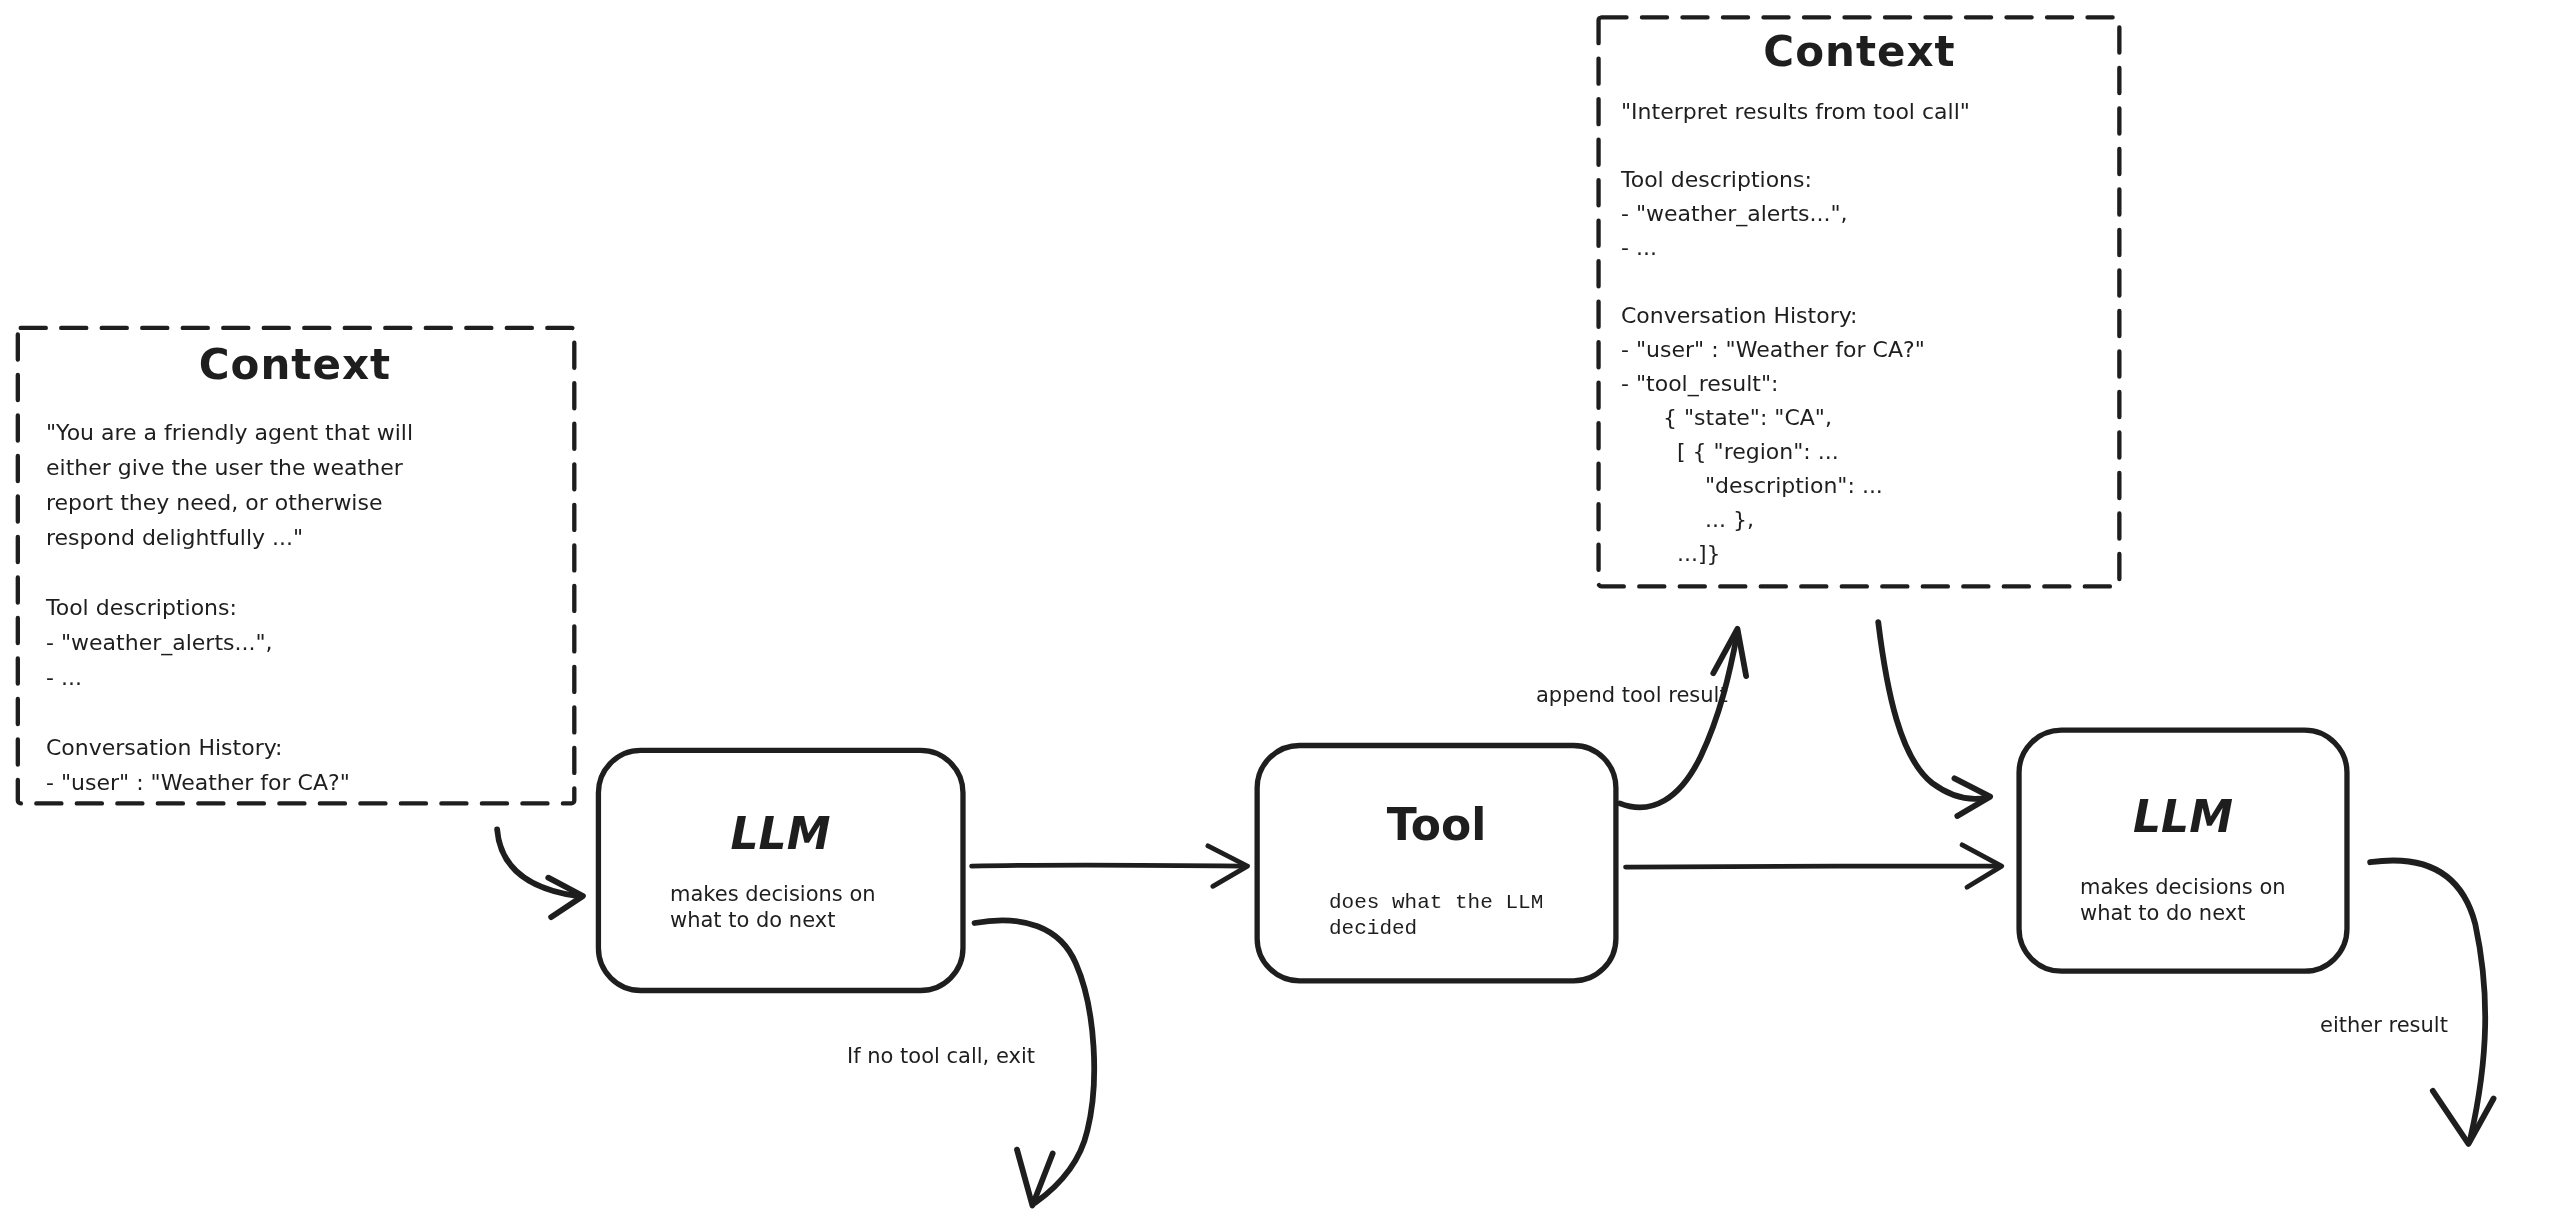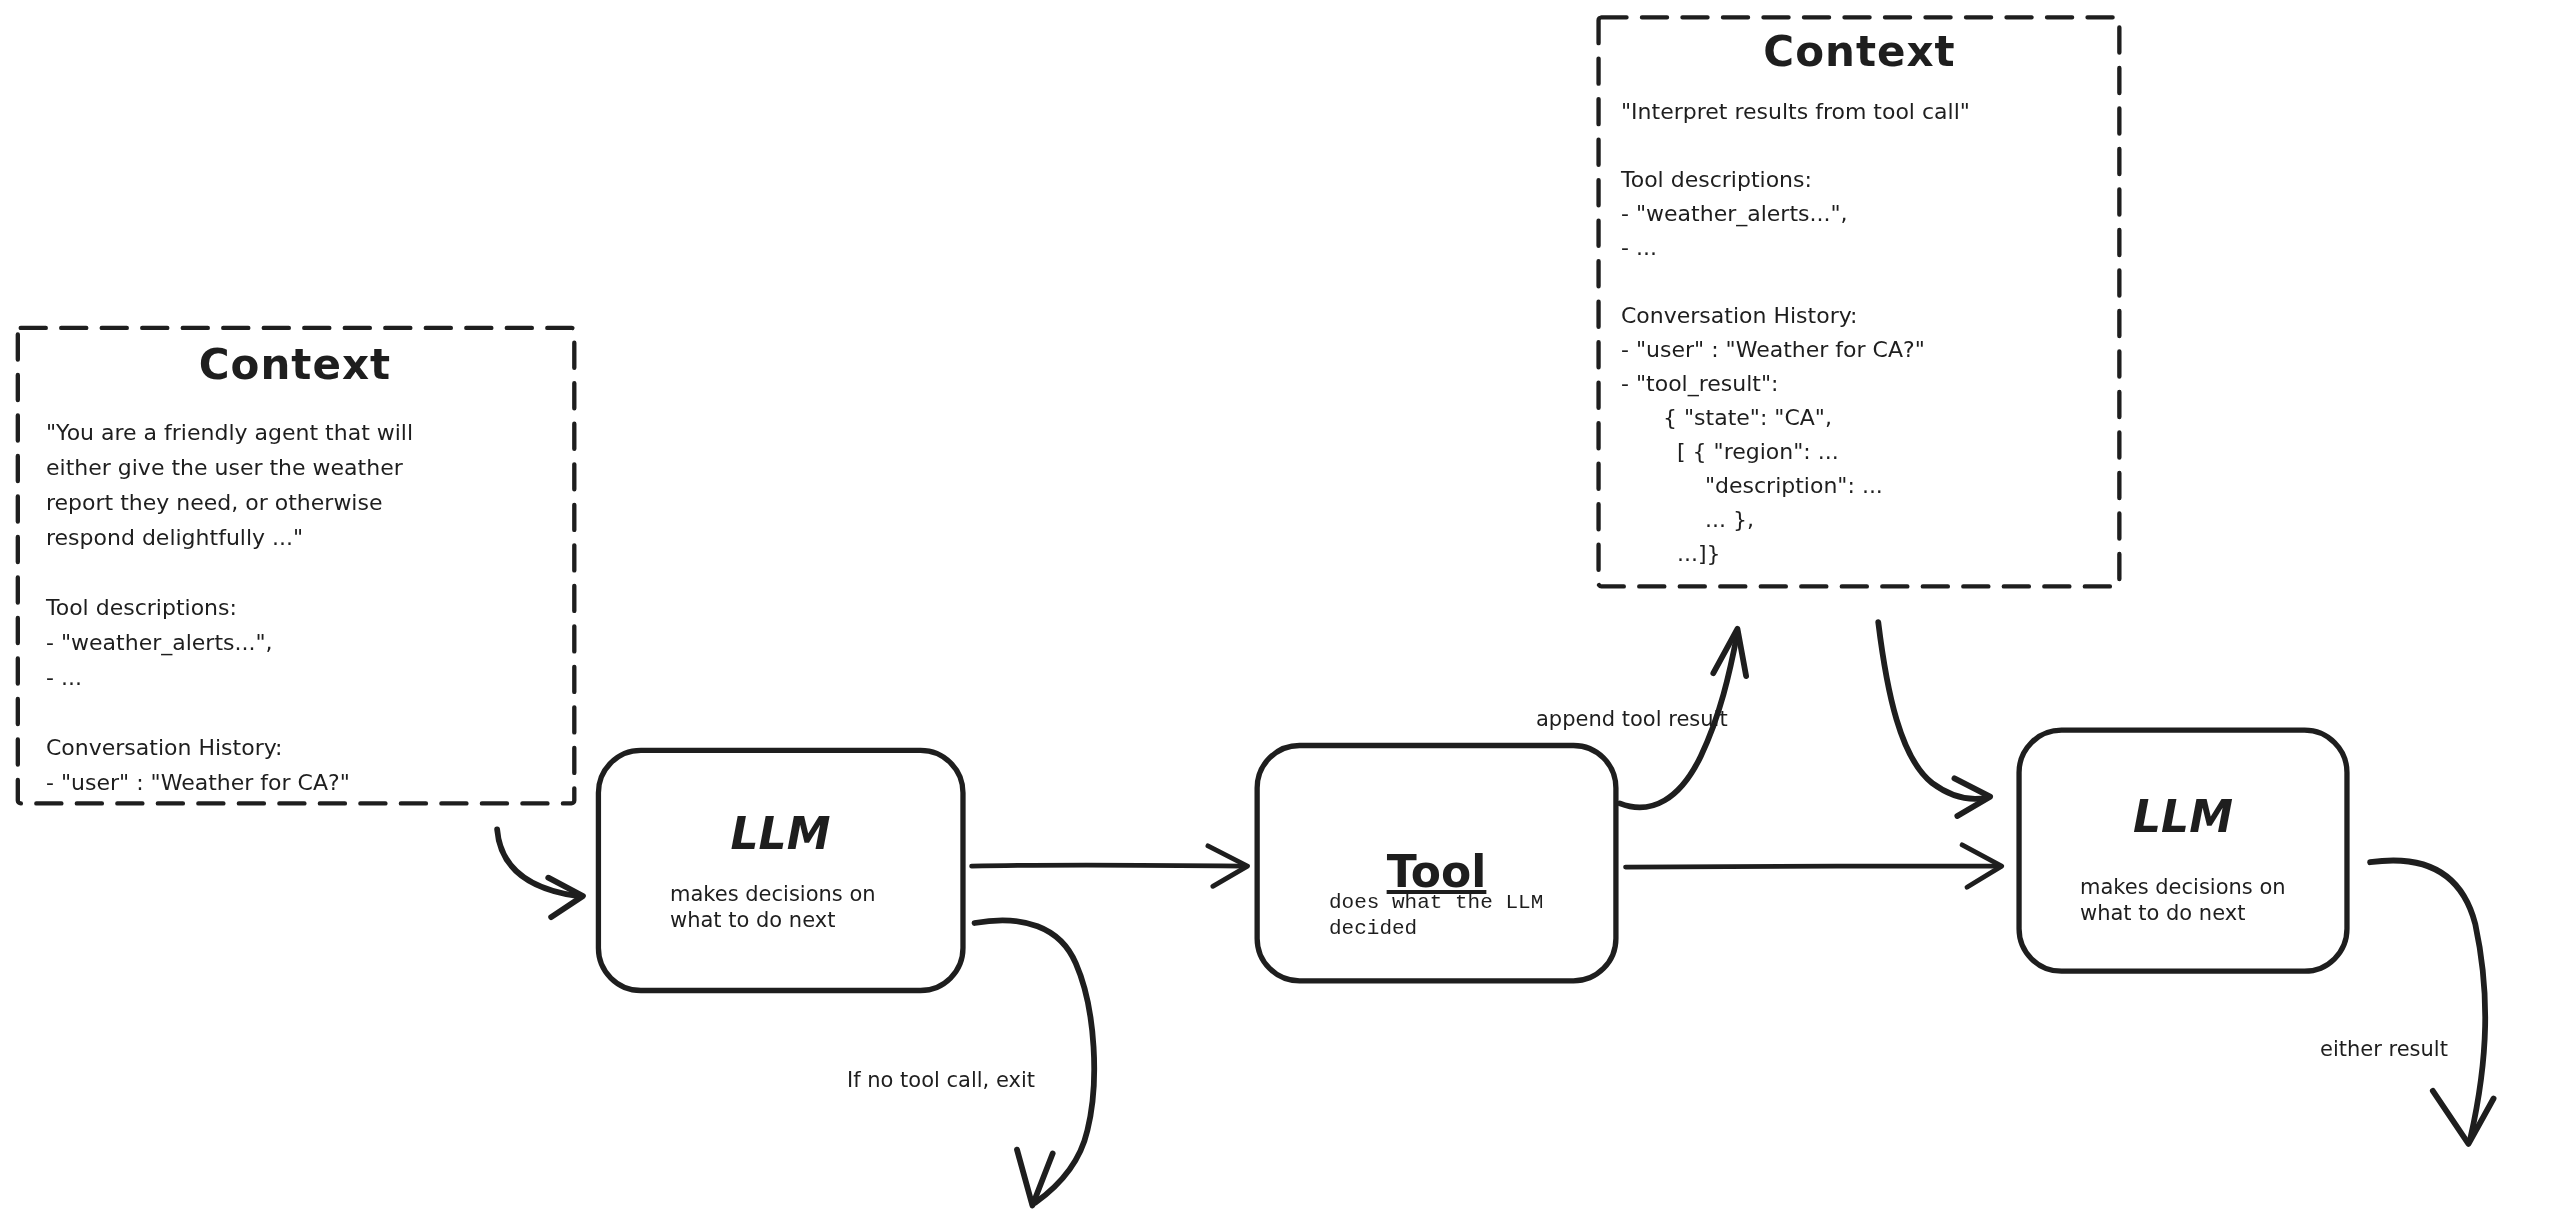--- a/index.html
+++ b/index.html
@@ -30,21 +30,20 @@
   }
   .node-title{
     text-align:center;font-size:44px;font-weight:bold;
   }
   .italic{font-style:italic;}
   .node-sub{
     font-size:21px;line-height:26px;
   }
   .edge-label{
     font-size:21px;
-    margin-top:24px;
   }
 </style>
 </head>
 <body>
 
 <div class="canvas">
 
   <svg class="strokes" viewBox="0 0 2670 1266" aria-hidden="true">
 
     <rect class="dashed-outline" x="18" y="340" width="577" height="493" rx="3"></rect>
@@ -116,21 +115,21 @@
       { "state": "CA",
         [ { "region": ...
             "description": ...
             ... },
         ...]}</div>
 
   <div class="txt node-title italic" style="left:598px;top:808px;width:365px;">LLM</div>
   <div class="txt node-sub" style="left:670px;top:881px;">makes decisions on
 what to do next</div>
 
-  <div class="txt node-title" style="left:1257px;top:846px;width:359px;text-decoration:underline;">Tool</div>
+  <div class="txt node-title" style="left:1257px;top:799px;width:359px;">Tool</div>
   <div class="txt node-sub" style="left:1329px;top:890px;font-family:Liberation Mono, monospace;">does what the LLM
 decided</div>
 
   <div class="txt node-title italic" style="left:2019px;top:791px;width:328px;">LLM</div>
   <div class="txt node-sub" style="left:2080px;top:874px;">makes decisions on
 what to do next</div>
 
   <div class="txt edge-label" style="left:1536px;top:683px;">append tool result</div>
   <div class="txt edge-label" style="left:847px;top:1044px;">If no tool call, exit</div>
   <div class="txt edge-label" style="left:2320px;top:1013px;">either result</div>

